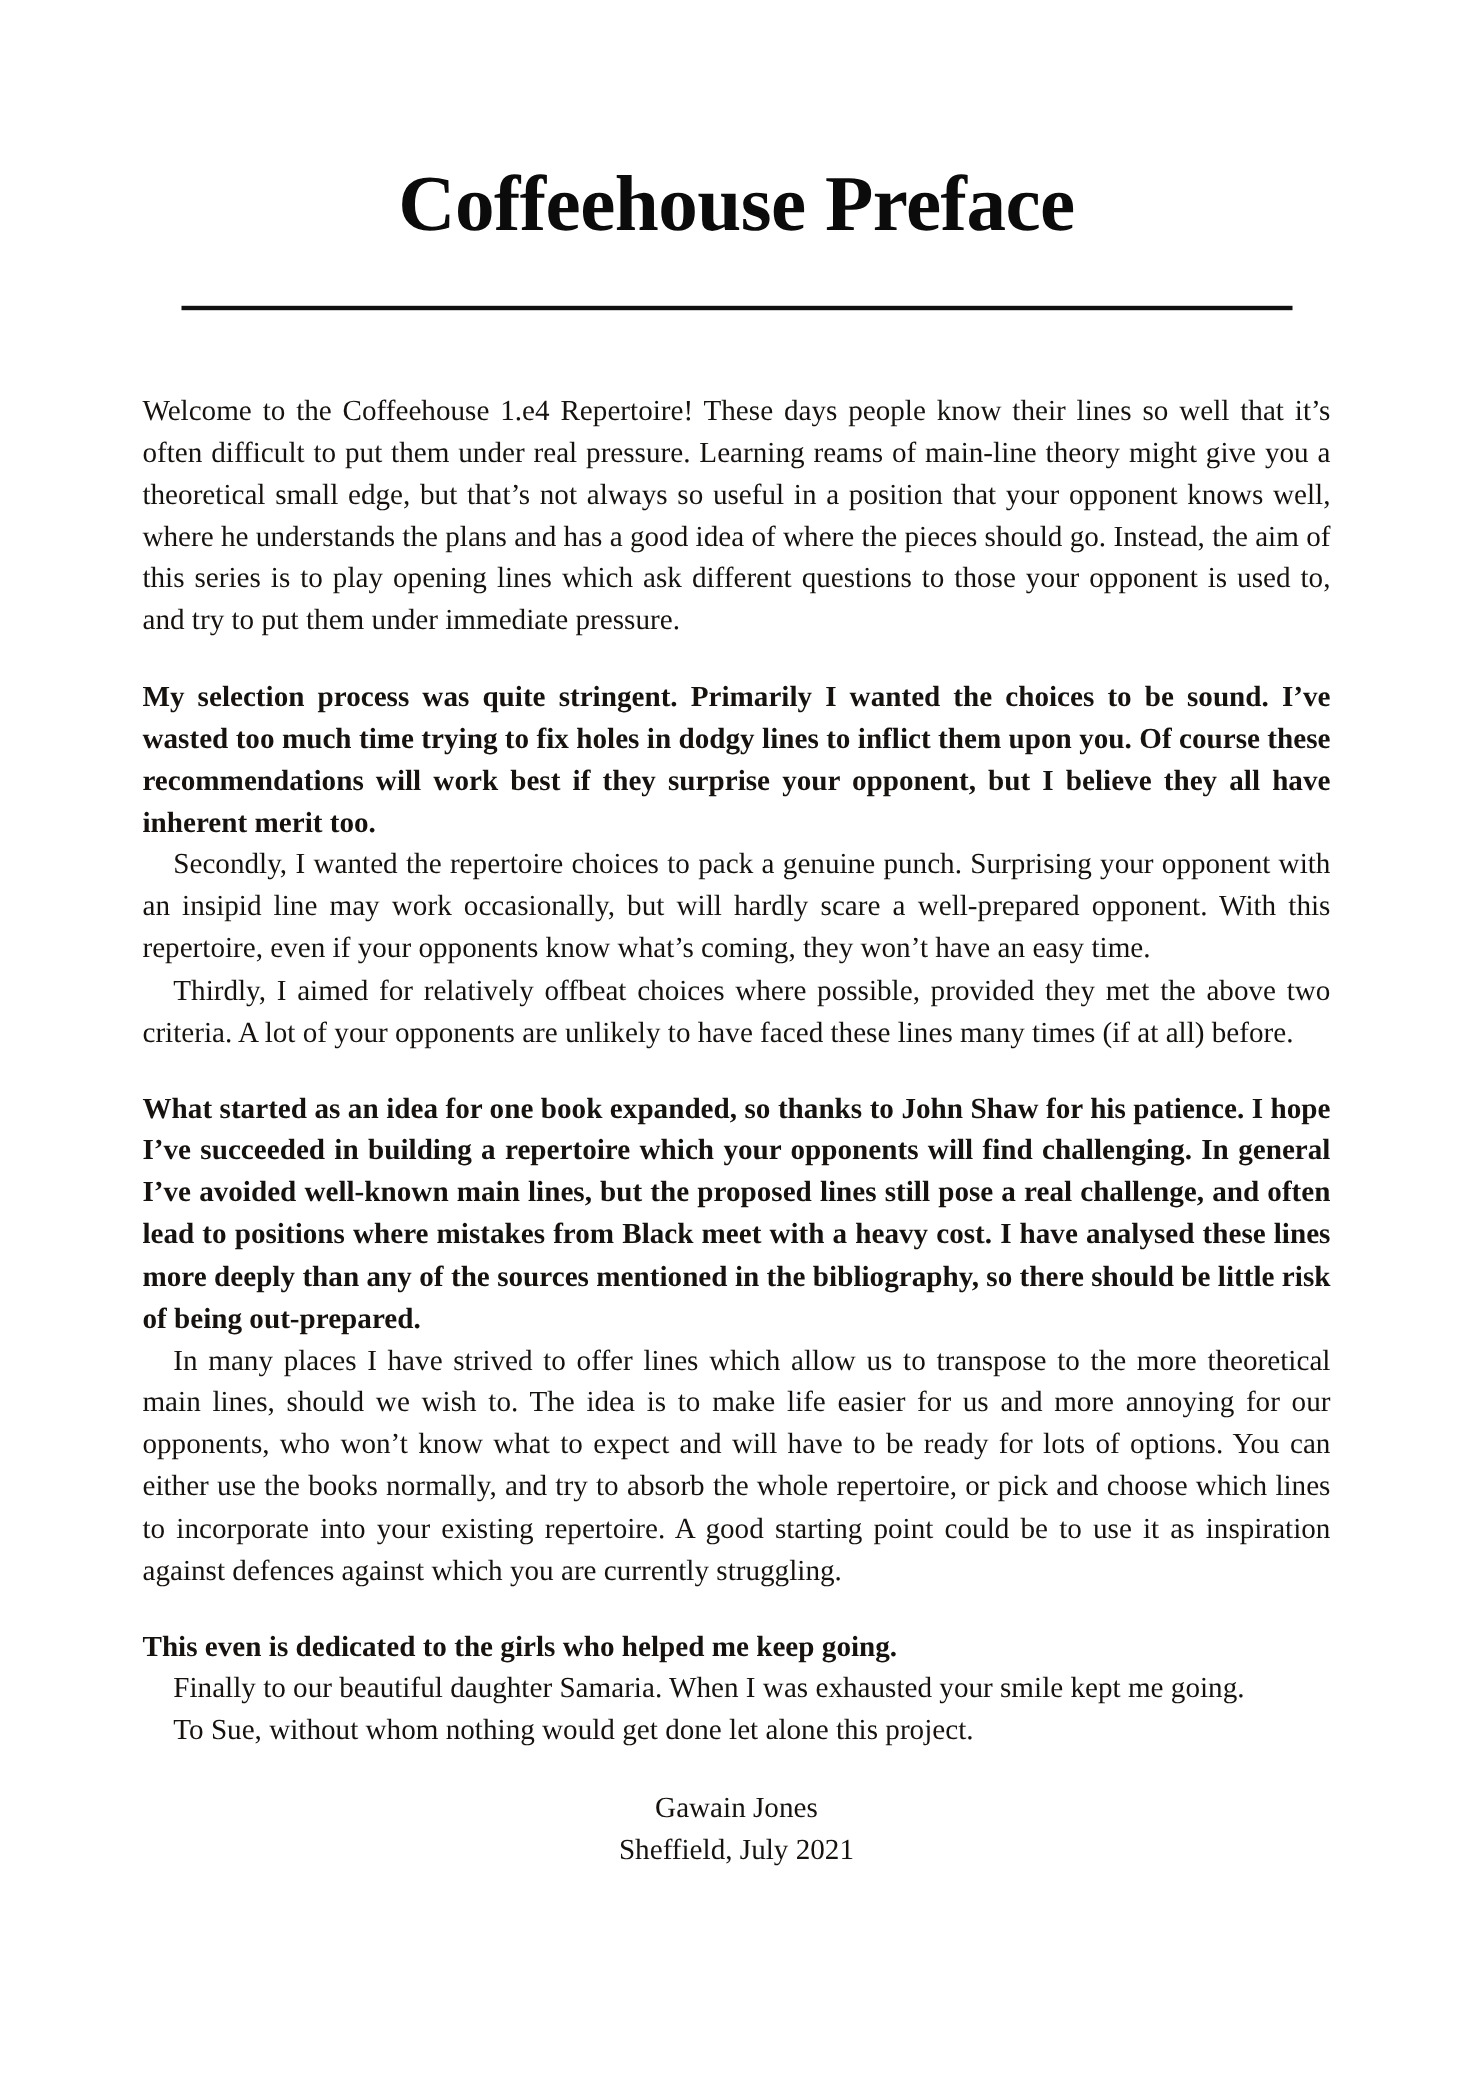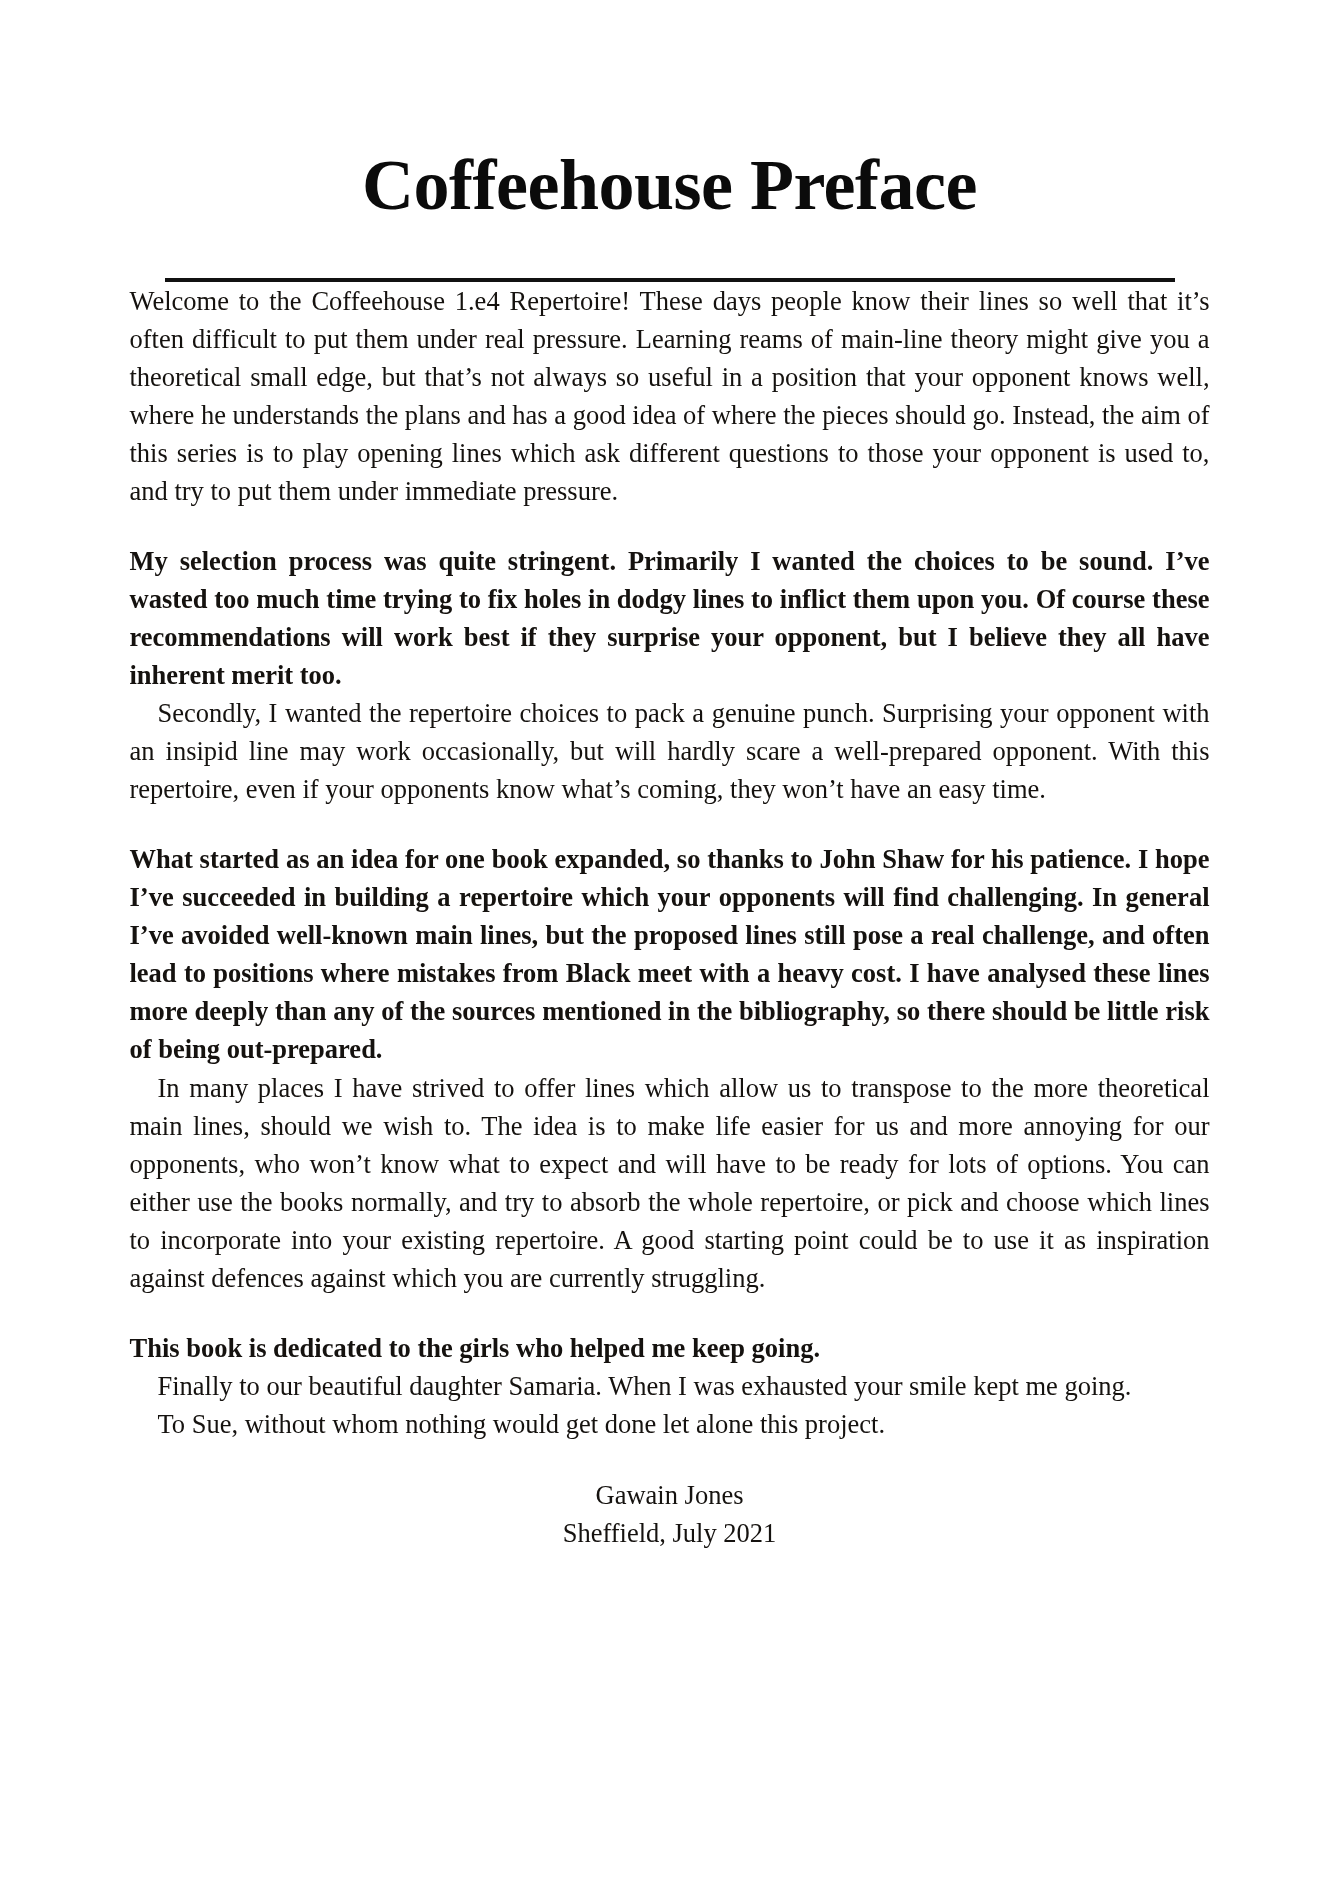--- a/index.html
+++ b/index.html
@@ -35,20 +35,21 @@
   }
   .rule {
     width: 1010px;
     height: 4px;
     background: #111111;
     margin: 54px auto 0 auto;
   }
   .content {
     width: 1080px;
     margin: 0 auto;
+    padding-top: 72px;
     font-size: 26.5px;
     line-height: 1.44;
     text-align: justify;
     text-justify: inter-word;
     hyphens: none;
     color: #15120f;
   }
   .content p {
     margin: 0;
   }
@@ -78,23 +79,24 @@
 <div class="page">
 
   <h1 class="title">Coffeehouse Preface</h1>
 
   <div class="rule"></div>
 
   <div class="content">
     <p>Welcome to the Coffeehouse 1.e4 Repertoire! These days people know their lines so well that it’s often difficult to put them under real pressure. Learning reams of main-line theory might give you a theoretical small edge, but that’s not always so useful in a position that your opponent knows well, where he understands the plans and has a good idea of where the pieces should go. Instead, the aim of this series is to play opening lines which ask different questions to those your opponent is used to, and try to put them under immediate pressure.</p>
     <p class="gap">My selection process was quite stringent. Primarily I wanted the choices to be sound. I’ve wasted too much time trying to fix holes in dodgy lines to inflict them upon you. Of course these recommendations will work best if they surprise your opponent, but I believe they all have inherent merit too.</p>
     <p class="indent">Secondly, I wanted the repertoire choices to pack a genuine punch. Surprising your opponent with an insipid line may work occasionally, but will hardly scare a well-prepared opponent. With this repertoire, even if your opponents know what’s coming, they won’t have an easy time.</p>
+    <p class="indent">Thirdly, I aimed for relatively offbeat choices where possible, provided they met the above two criteria. A lot of your opponents are unlikely to have faced these lines many times (if at all) before.</p>
     <p class="gap">What started as an idea for one book expanded, so thanks to John Shaw for his patience. I hope I’ve succeeded in building a repertoire which your opponents will find challenging. In general I’ve avoided well-known main lines, but the proposed lines still pose a real challenge, and often lead to positions where mistakes from Black meet with a heavy cost. I have analysed these lines more deeply than any of the sources mentioned in the bibliography, so there should be little risk of being out-prepared.</p>
     <p class="indent">In many places I have strived to offer lines which allow us to transpose to the more theoretical main lines, should we wish to. The idea is to make life easier for us and more annoying for our opponents, who won’t know what to expect and will have to be ready for lots of options. You can either use the books normally, and try to absorb the whole repertoire, or pick and choose which lines to incorporate into your existing repertoire. A good starting point could be to use it as inspiration against defences against which you are currently struggling.</p>
-    <p class="gap">This book is dedicated to the girls who helped me keep going.</p>
+    <p class="gap">This even is dedicated to the girls who helped me keep going.</p>
     <p class="indent">Finally to our beautiful daughter Samaria. When I was exhausted your smile kept me going.</p>
     <p class="indent">To Sue, without whom nothing would get done let alone this project.</p>
   </div>
 
   <div class="signature">
     <div>Gawain Jones</div>
     <div>Sheffield, July 2021</div>
   </div>
 
 </div>

